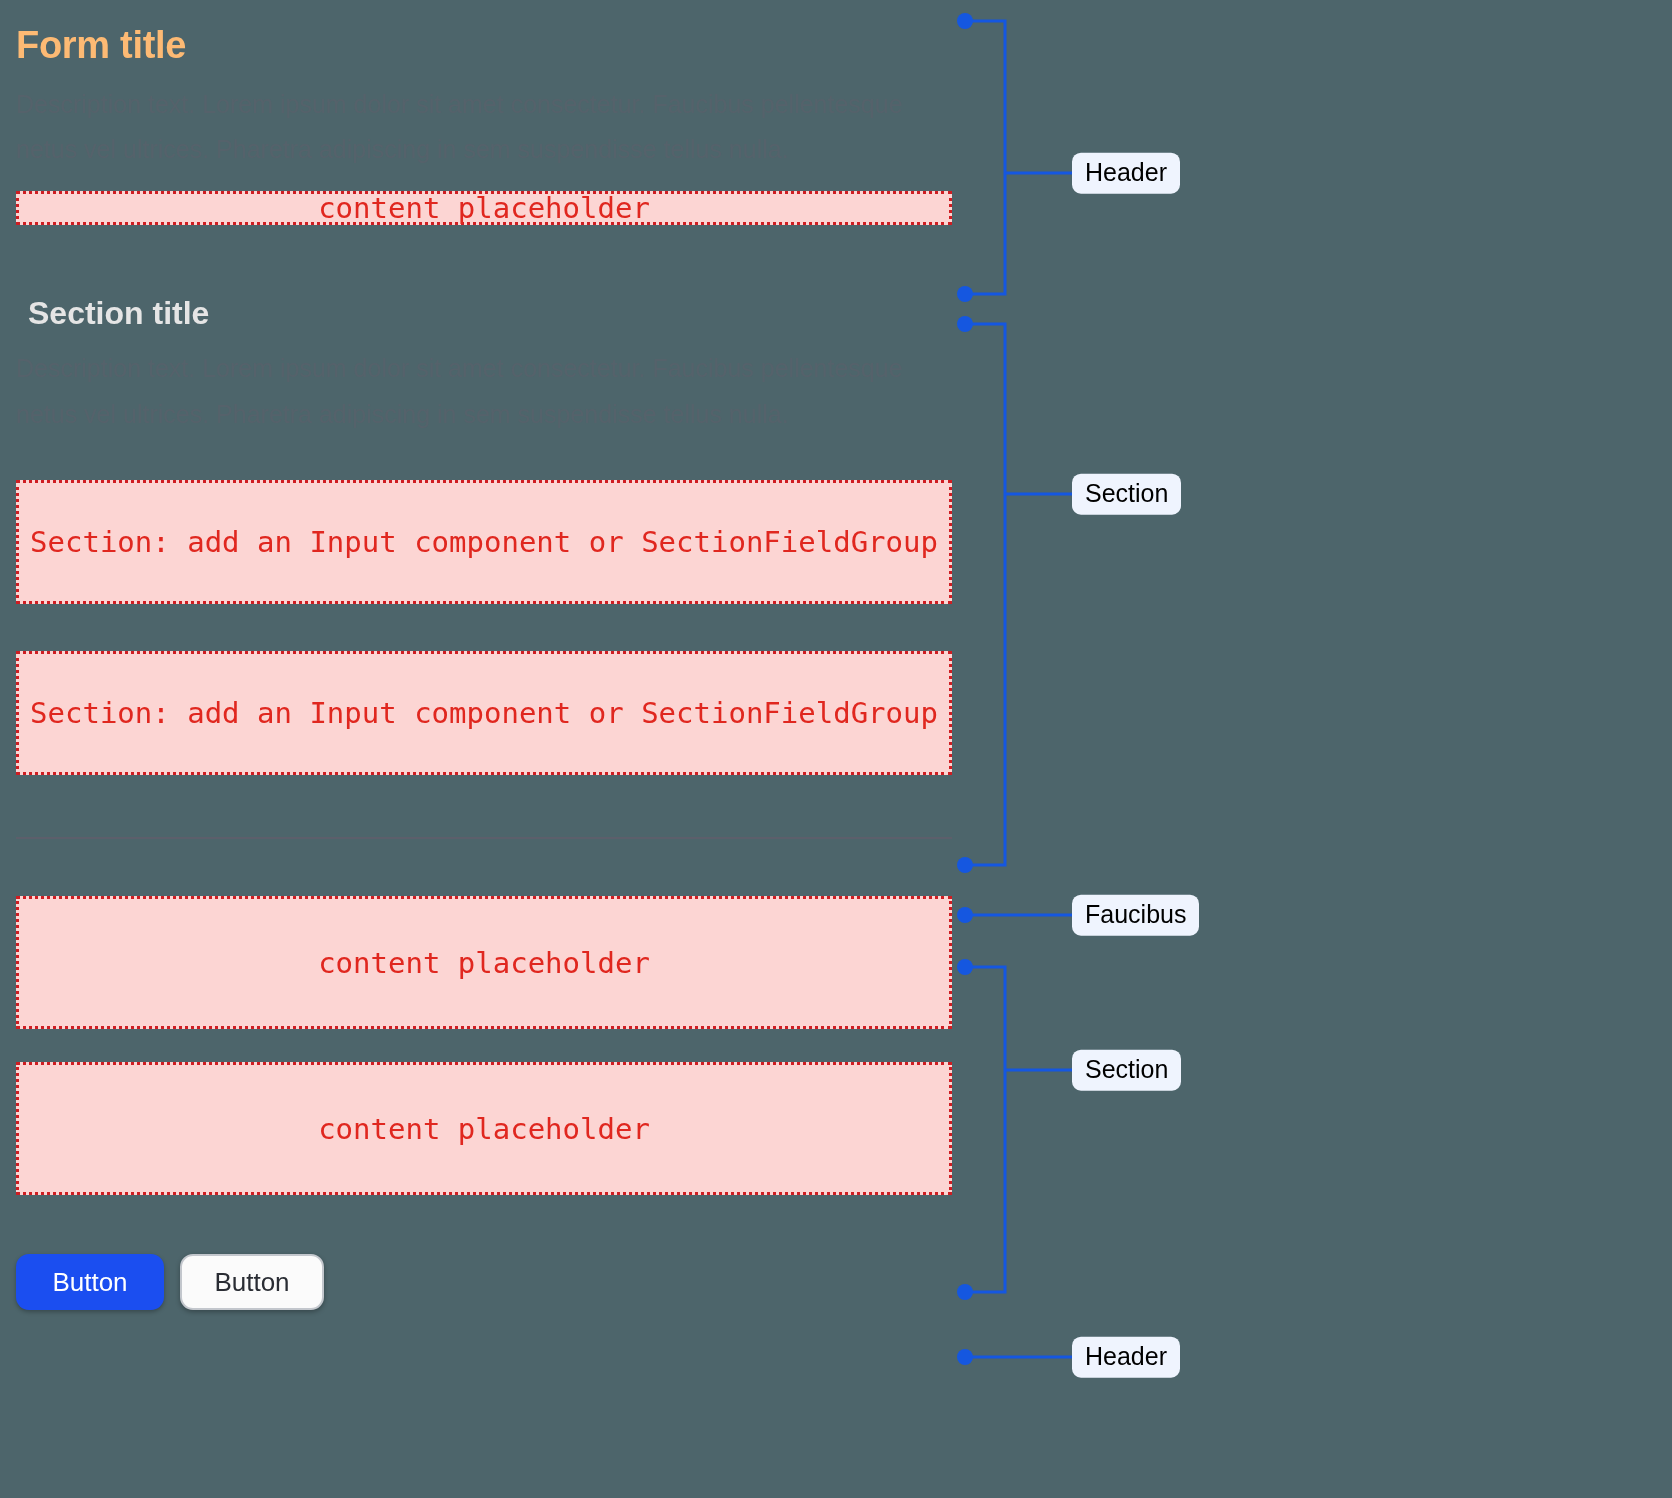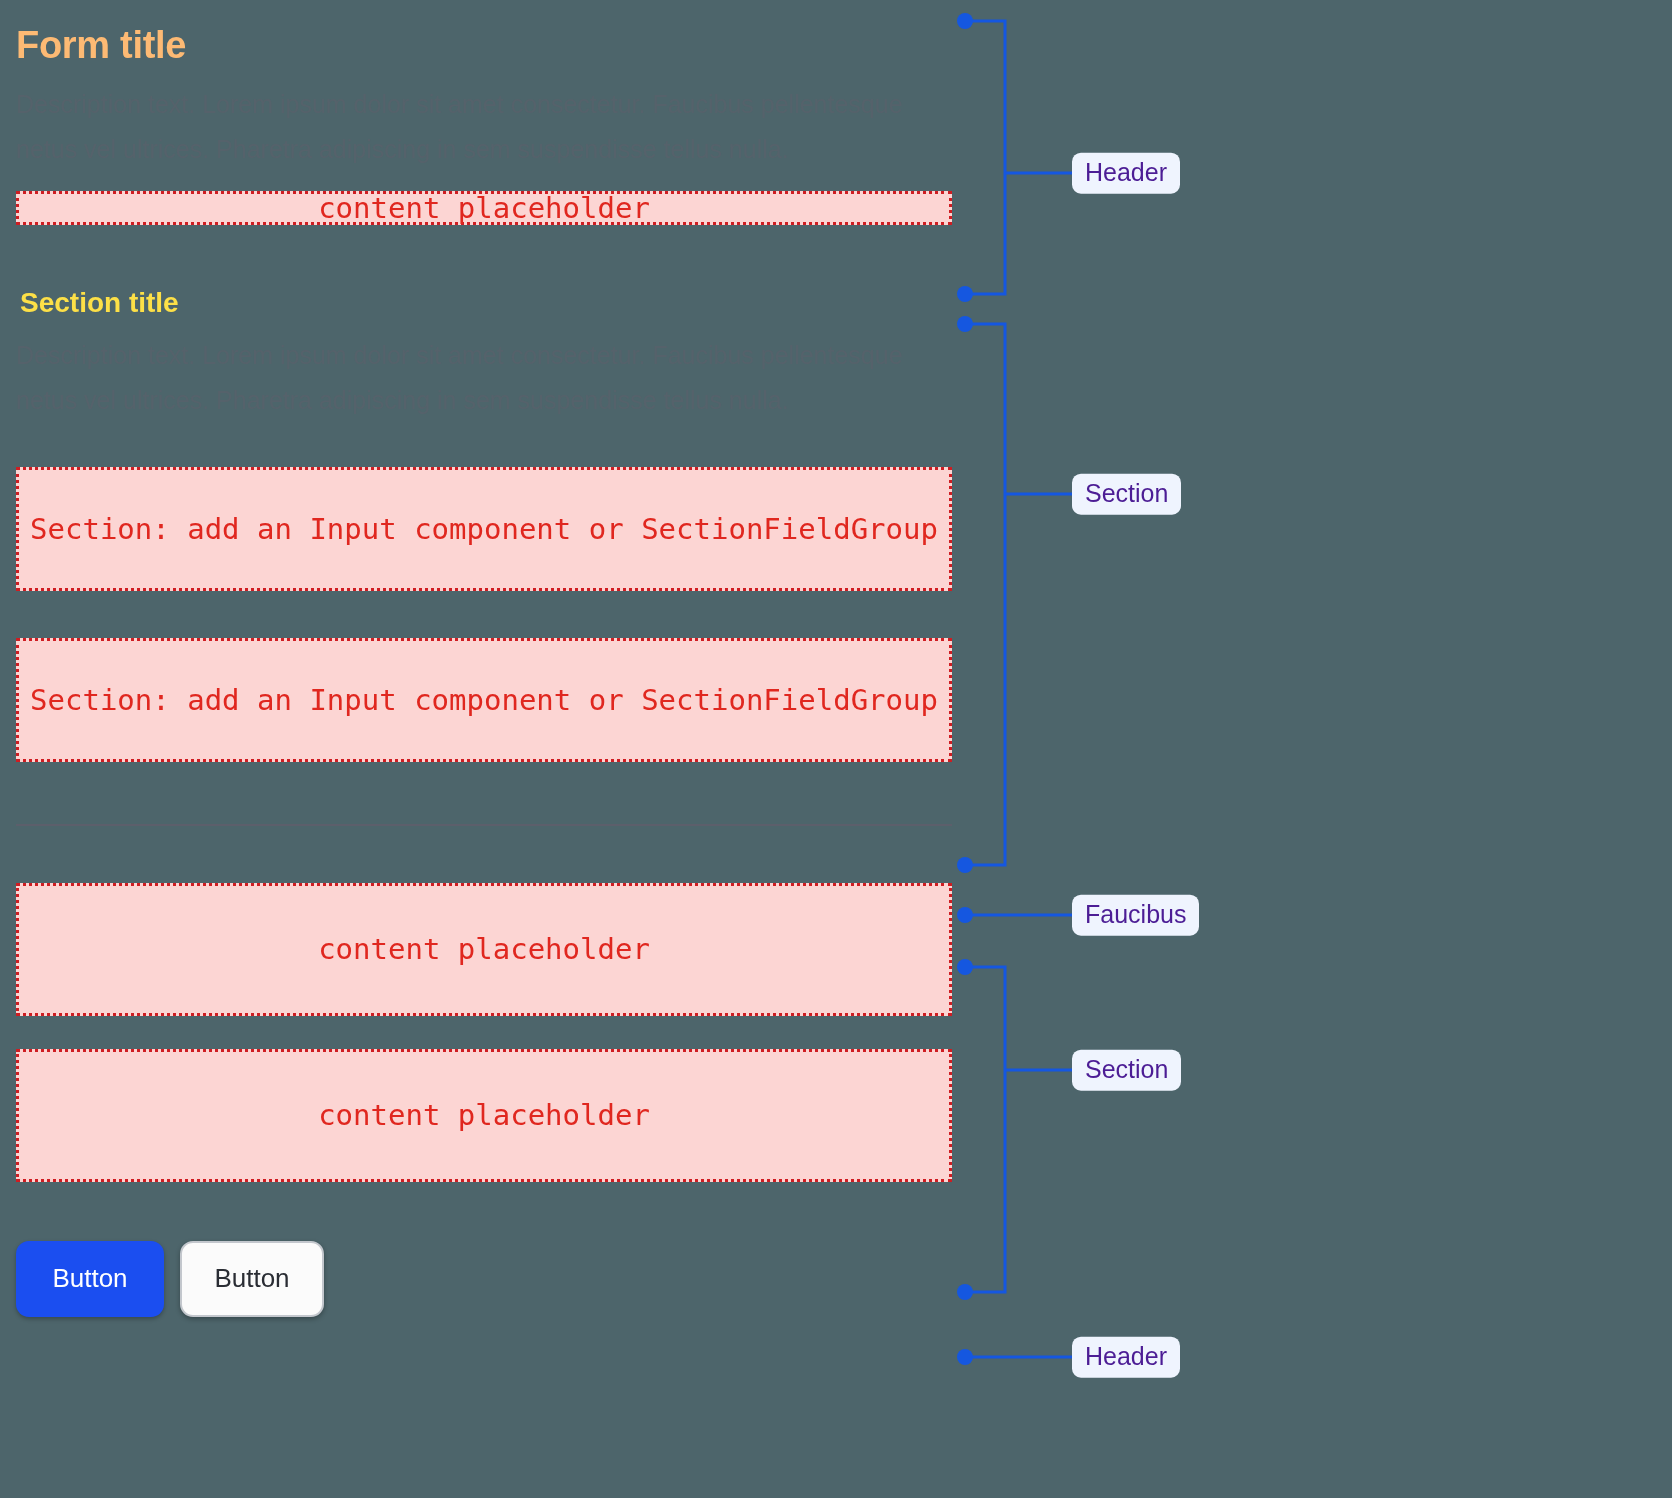--- a/index.html
+++ b/index.html
@@ -36,24 +36,24 @@
 
   .desc {
     font-size: 25px;
     line-height: 1.82;
     color: #55626b;
     margin: 12px 0 0 0;
     max-width: 905px;
   }
 
   .section-title {
-    font-size: 28px;
+    font-size: 32px;
     font-weight: 700;
-    color: #fde047;
-    margin: 4px;
+    color: #e5e5e5;
+    margin: 12px;
     line-height: 1.3;
   }
 
   
   .ph {
     box-sizing: border-box;
     background: #fcd5d3;
     border: 3px dotted #cf1d22;
     color: #e0271f;
     font-family: "DejaVu Sans Mono", "Liberation Mono", monospace;
@@ -81,21 +81,21 @@
   .footer-row {
     display: flex;
     align-items: center;
     gap: 16px;
   }
   .btn {
     box-sizing: border-box;
     font-family: "Liberation Sans", sans-serif;
     font-size: 26px;
     border-radius: 13px;
-    height: 76px;
+    height: 56px;
     display: inline-flex;
     align-items: center;
     justify-content: center;
     cursor: pointer;
     padding: 0 26px;
   }
   .btn-primary {
     background: #1b4ef0;
     color: #ffffff;
     border: none;
@@ -122,21 +122,21 @@
     position: absolute;
     left: 0;
     top: 0;
     width: 1672px;
     height: 1498px;
   }
 
   .badge {
     position: absolute;
     background: #eff4fe;
-    color: #4c1d95;
+    color: #000000;
     font-size: 25px;
     font-family: "Liberation Sans", sans-serif;
     border-radius: 9px;
     padding: 5px 13px 7px 13px;
     white-space: nowrap;
     line-height: 1.15;
     transform: translateY(-50%);
     text-align: center;
   }
 </style>

